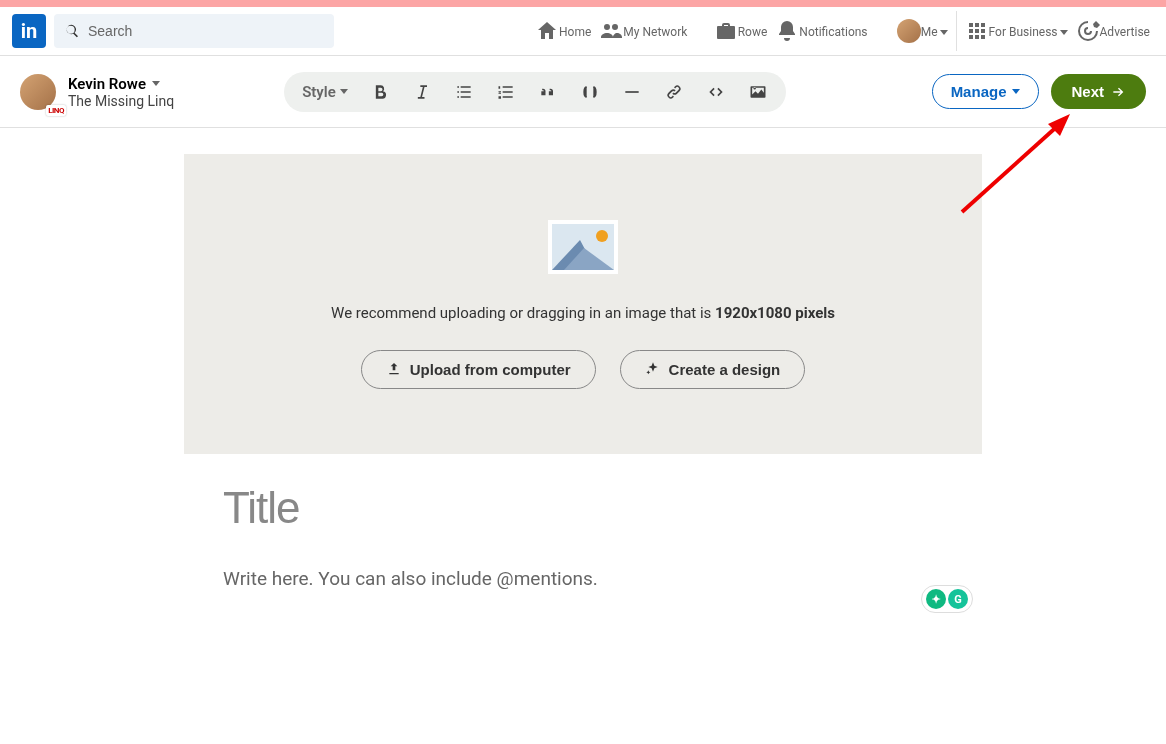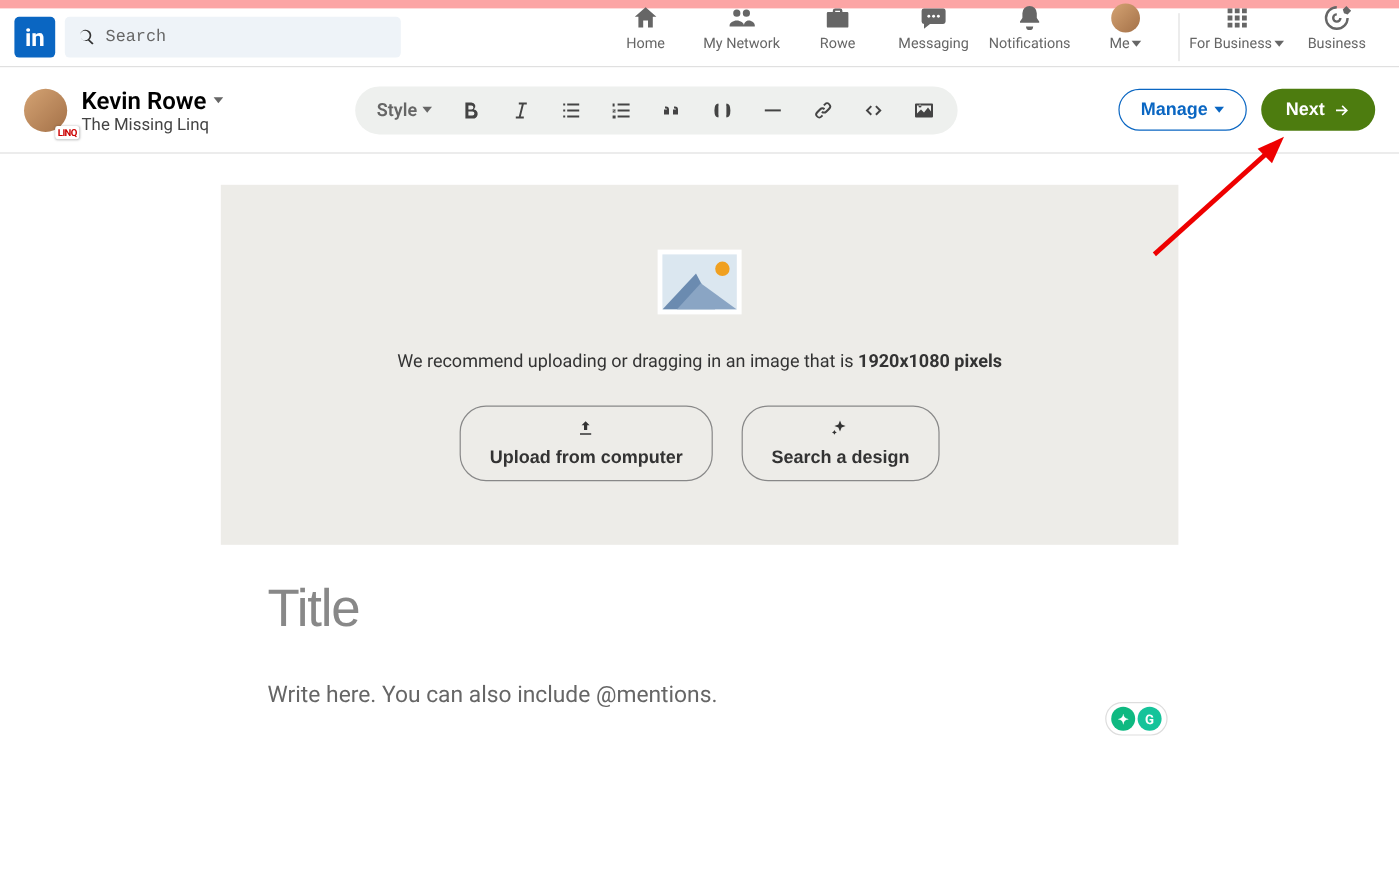--- a/index.html
+++ b/index.html
@@ -3,36 +3,36 @@
 <meta charset="utf-8">
 <style>
 * { margin: 0; padding: 0; box-sizing: border-box; }
 body { font-family: -apple-system, BlinkMacSystemFont, "Segoe UI", Roboto, Helvetica, Arial, sans-serif; width: 1166px; height: 744px; background: #fff; position: relative; overflow: hidden; }
 
 
 .topnav { height: 56px; border-top: 7px solid #fca5a5; border-bottom: 1px solid #e0e0e0; display: flex; align-items: center; padding: 0 12px; }
 .logo { width: 34px; height: 34px; background: #0a66c2; border-radius: 4px; display: flex; align-items: center; justify-content: center; color: #fff; font-weight: 700; font-size: 20px; }
 .search-wrap { margin-left: 8px; width: 280px; height: 34px; background: #eef3f8; border-radius: 4px; display: flex; align-items: center; padding: 0 10px; color: #666; }
 .search-wrap svg { width: 16px; height: 16px; fill: #333; margin-right: 8px; }
-.search-input { border: none; background: transparent; outline: none; font-size: 14px; color: #333; flex: 1; font-family: Liberation Mono, monospace; }
+.search-input { border: none; background: transparent; outline: none; font-size: 14px; color: #333; flex: 1; }
 .search-input::placeholder { color: #666; }
 .nav-items { margin-left: auto; display: flex; align-items: stretch; height: 56px; }
-.nav-item { display: flex; flex-direction: column; align-items: center; justify-content: flex-start; min-width: 80px; color: #666; font-size: 12px; cursor: pointer; padding: 0 4px; }
+.nav-item { display: flex; flex-direction: row; align-items: center; justify-content: flex-end; min-width: 80px; color: #666; font-size: 12px; cursor: pointer; padding: 0 4px; }
 .nav-item svg { width: 24px; height: 24px; fill: #666; }
 .nav-item .label { margin-top: 2px; display: flex; align-items: center; gap: 2px; }
 .nav-divider { width: 1px; background: #e0e0e0; height: 40px; align-self: center; margin: 0 4px; }
 .avatar-sm { width: 24px; height: 24px; border-radius: 50%; background: linear-gradient(135deg,#d4a373,#a47148); display:inline-block; }
 .caret-down { width: 0; height: 0; border-left: 4px solid transparent; border-right: 4px solid transparent; border-top: 5px solid #666; display:inline-block; }
 
 
 .secondbar { height: 72px; border-bottom: 1px solid #e0e0e0; display: flex; align-items: center; padding: 0 20px; }
 .author { display: flex; align-items: center; gap: 12px; }
 .author-avatar { width: 36px; height: 36px; border-radius: 50%; background: linear-gradient(135deg,#d4a373,#a47148); position: relative; }
 .author-avatar::after { content: 'LINQ'; position: absolute; right: -10px; bottom: -6px; background: #fff; color: #c00; font-size: 8px; font-weight: 700; padding: 1px 2px; border-radius: 2px; box-shadow: 0 0 2px rgba(0,0,0,.3); letter-spacing: -0.5px; }
-.author-name { font-weight: 600; font-size: 20px; color: #000; display:flex; align-items:center; gap:6px; }
+.author-name { font-weight: 600; font-size: 15px; color: #000; display:flex; align-items:center; gap:6px; }
 .author-sub { font-size: 14px; color: #444; }
 
 .toolbar { margin-left: 110px; background: #eef0ee; border-radius: 22px; height: 40px; display: flex; align-items: center; padding: 16px 18px; gap: 22px; }
 .style-btn { color: #666; font-size: 15px; font-weight: 600; display:flex; align-items:center; gap:4px; cursor:pointer; }
 .tool-icon { width: 20px; height: 20px; display: flex; align-items: center; justify-content: center; cursor: pointer; color: #444; }
 .tool-icon svg { width: 20px; height: 20px; fill: #444; }
 
 .action-btns { margin-left: auto; display: flex; gap: 12px; justify-content: center; }
 .btn-outline { border: 1.5px solid #0a66c2; color: #0a66c2; background: #fff; border-radius: 20px; padding: 8px 18px; font-weight: 600; font-size: 15px; cursor: pointer; display:flex; align-items:center; gap:6px; }
 .btn-solid { background: #4d7c0f; color: #fff; border: none; border-radius: 20px; padding: 8px 20px; font-weight: 600; font-size: 15px; cursor: pointer; display:flex; align-items:center; gap:6px; }
@@ -40,21 +40,21 @@
 
 
 .hero { margin: 26px auto 0; width: 798px; height: 300px; background: #edece8; display:flex; flex-direction:column; align-items:center; justify-content:center; }
 .img-placeholder { width: 70px; height: 54px; background: #fff; padding: 4px; margin-bottom: 30px; }
 .img-placeholder-inner { width: 100%; height: 100%; background: #dbe7f0; position: relative; overflow:hidden; }
 .sun { position:absolute; top:6px; right:6px; width:12px; height:12px; background:#f0a020; border-radius:50%; }
 .mtn { position:absolute; bottom:0; left:0; width:0; height:0; border-left: 28px solid transparent; border-right: 16px solid transparent; border-bottom: 30px solid #6b8bb0; }
 .mtn2 { position:absolute; bottom:0; right:0; width:0; height:0; border-left: 20px solid transparent; border-right: 30px solid transparent; border-bottom: 22px solid #8aa5c4; }
 .hero-text { font-size: 15px; color: #333; margin-bottom: 28px; }
 .hero-btns { display:flex; gap: 24px; }
-.hero-btn { border: 1px solid #888; background: transparent; border-radius: 22px; padding: 10px 24px; font-weight:600; font-size:15px; color:#333; cursor:pointer; display:flex; align-items:center; gap:8px;flex-direction:column; }
+.hero-btn { border: 1px solid #888; background: transparent; border-radius: 22px; padding: 10px 24px; font-weight:600; font-size:15px; color:#333; cursor:pointer; display:flex; align-items:center; gap:8px; }
 .hero-btn svg { width:16px; height:16px; fill:#333; }
 
 
 .editor { width: 720px; margin: 29px auto 0; position:relative; }
 .title-input { width: 100%; border: none; outline: none; font-size: 44px; font-weight: 400; color: #999; letter-spacing:-1px; }
 .title-input::placeholder { color: #888; }
 .body-input { width: 100%; border: none; outline: none; font-size: 19px; color: #666; margin-top: 34px; resize: none; font-family: inherit; }
 .body-input::placeholder { color: #666; }
 .ext-badges { position: absolute; right: -30px; top: 102px; display:flex; gap:2px; background:#fff; border:1px solid #ddd; border-radius:14px; padding:3px 4px; }
 .ext-badge { width:20px; height:20px; border-radius:50%; display:flex; align-items:center; justify-content:center; font-size:11px; font-weight:700; color:#fff; }
@@ -89,29 +89,20 @@
       <span class="label">My Network</span>
     </div>
     <div class="nav-item">
       <svg viewBox="0 0 24 24">
           <path d="M10 4h4a2 2 0 0 1 2 2v1h4a1 1 0 0 1 1 1v11a1 1 0 0 1-1 1H4a1 1 0 0 1-1-1V8a1 1 0 0 1 1-1h4V6a2 2 0 0 1 2-2zm0 3h4V6h-4v1z"></path>
         </svg>
       <span class="label">Rowe</span>
     </div>
     <div class="nav-item">
       <svg viewBox="0 0 24 24">
-          <path d="M4 4h16a2 2 0 0 1 2 2v9a2 2 0 0 1-2 2H9l-5 4v-4a2 2 0 0 1-2-2V6a2 2 0 0 1 2-2z"></path>
-          <circle cx="8" cy="10.5" r="1.2" fill="#fff"></circle>
-          <circle cx="12" cy="10.5" r="1.2" fill="#fff"></circle>
-          <circle cx="16" cy="10.5" r="1.2" fill="#fff"></circle>
-        </svg>
-      <span class="label">Messaging</span>
-    </div>
-    <div class="nav-item">
-      <svg viewBox="0 0 24 24">
           <path d="M12 2a6 6 0 0 0-6 6v4l-2 3v1h16v-1l-2-3V8a6 6 0 0 0-6-6zm0 20a3 3 0 0 0 3-3H9a3 3 0 0 0 3 3z"></path>
         </svg>
       <span class="label">Notifications</span>
     </div>
     <div class="nav-item">
       <span class="avatar-sm"></span>
       <span class="label">
           <span>Me</span>
           <span class="caret-down"></span>
         </span>
@@ -123,21 +114,21 @@
         </svg>
       <span class="label">
           <span>For Business</span>
           <span class="caret-down"></span>
         </span>
     </div>
     <div class="nav-item">
       <svg viewBox="0 0 24 24">
           <path d="M12 2a10 10 0 1 0 10 10h-2a8 8 0 1 1-8-8V2zm0 6a4 4 0 1 0 4 4h-2a2 2 0 1 1-2-2V8zm8-6l-3 3 1 3 3 1 3-3-2-2-2-2z"></path>
         </svg>
-      <span class="label">Business</span>
+      <span class="label">Advertise</span>
     </div>
   </div>
 </div>
 
 <div class="secondbar">
   <div class="author">
     <div class="author-avatar"></div>
     <div>
       <div class="author-name">
           <span>Kevin Rowe</span>
@@ -231,21 +222,21 @@
     <button class="hero-btn">
       <svg viewBox="0 0 24 24">
           <path d="M12 3l5 5h-3v6h-4V8H7zM5 18h14v2H5z"></path>
         </svg>
       <span>Upload from computer</span>
     </button>
     <button class="hero-btn">
       <svg viewBox="0 0 24 24">
           <path d="M12 2l2 5 5 2-5 2-2 5-2-5-5-2 5-2zM5 14l1 2 2 1-2 1-1 2-1-2-2-1 2-1z"></path>
         </svg>
-      <span>Search a design</span>
+      <span>Create a design</span>
     </button>
   </div>
 </div>
 
 <div class="editor">
   <input class="title-input" placeholder="Title" style="">
   <textarea class="body-input" rows="2" placeholder="Write here. You can also include @mentions." style=""></textarea>
   <div class="ext-badges">
     <div class="ext-badge green">✦</div>
     <div class="ext-badge green2">G</div>

